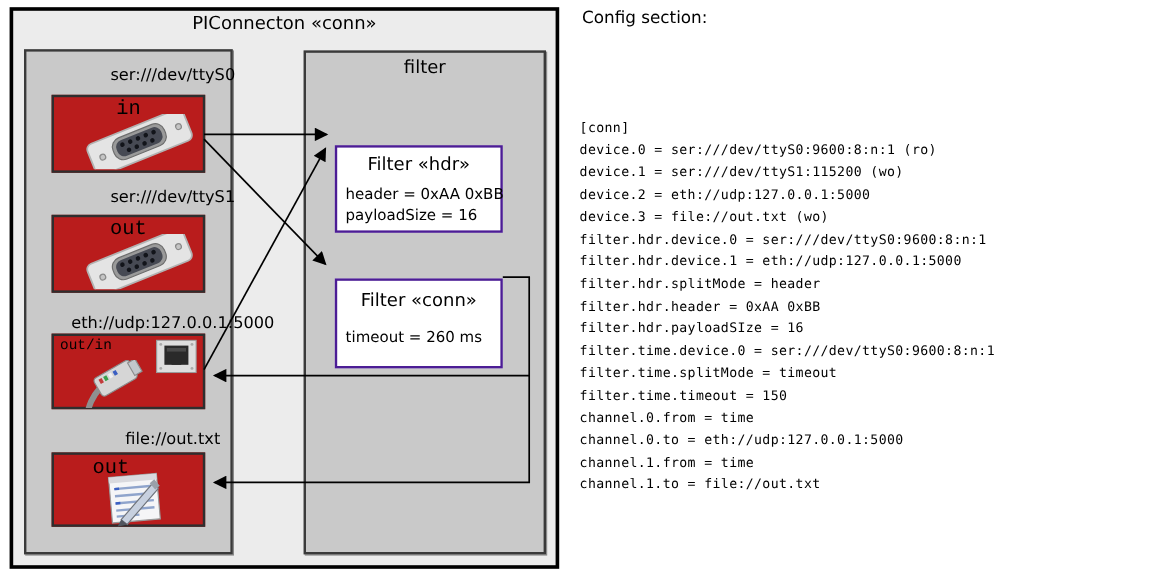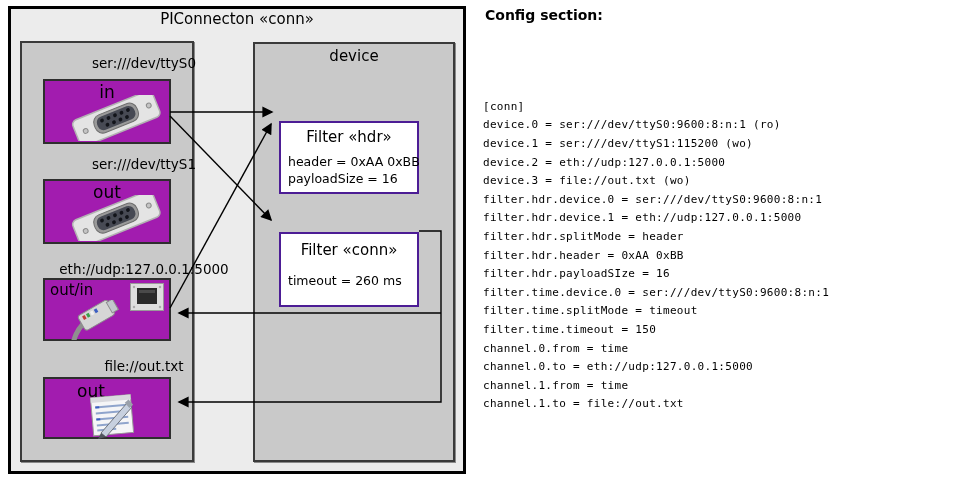--- a/index.html
+++ b/index.html
@@ -9,34 +9,34 @@
   .outer-box{position:absolute;left:8px;top:6px;width:458px;height:468px;
              background:#ececec;border:3px solid #000;box-sizing:border-box;}
   .outer-title{position:absolute;left:8px;top:10px;width:458px;text-align:center;
                font-size:15px;}
   .panel{position:absolute;background:#c9c9c9;border:2px solid #3a3a3a;box-sizing:border-box;
          box-shadow:1px 1px 0 #8a8a8a;}
   .devices-panel{left:20px;top:41px;width:174px;height:421px;}
   .filters-panel{left:253px;top:42px;width:202px;height:420px;}
   .filters-title{position:absolute;left:253px;top:47px;width:202px;text-align:center;font-size:15px;}
   .dev-uri{position:absolute;left:20px;width:174px;text-align:center;font-size:13.5px;white-space:nowrap;padding-left:37px;}
-  .dev-box{position:absolute;left:43px;width:128px;background:#a21caf;border:2px solid #2e2e2e;
-           box-sizing:border-box;}
+  .dev-box{position:absolute;left:43px;width:128px;background:#b91c1c;border:2px solid #2e2e2e;
+           box-sizing:border-box;font-family:Liberation Mono, monospace;}
   .dev-port-center{position:absolute;left:0;right:0;top:1px;text-align:center;font-size:17px;}
-  .dev-port-left{position:absolute;left:5px;top:1px;font-size:15px;text-align:right;}
+  .dev-port-left{position:absolute;left:5px;top:1px;font-size:12px;text-align:right;}
   .dev-port-file{position:absolute;left:32px;top:2px;font-size:17px;}
   .dev-icon{position:absolute;}
   .filter-box{position:absolute;left:279px;width:140px;background:#fff;border:2px solid #4c1d95;
               box-sizing:border-box;margin-top:41px;}
   .filter-title{text-align:center;font-size:15px;margin-top:5px;}
   .filter-line{font-size:12.5px;margin:2px 0 0 7px;white-space:nowrap;}
   .channel-label{position:absolute;left:290px;width:140px;text-align:right;font-size:15px;}
   .wires{position:absolute;left:0;top:0;pointer-events:none;}
   
-  .config-heading{position:absolute;left:485px;top:7px;font-size:14px;font-weight:bold;}
+  .config-heading{position:absolute;left:485px;top:7px;font-size:14px;font-weight:normal;}
   .config-body{position:absolute;left:483px;top:42px;font-family:"DejaVu Sans Mono", monospace;
                font-size:11px;line-height:18.6px;letter-spacing:0.3px;white-space:pre;}
 </style>
 </head>
 <body>
 
 <div class="page">
 
   <div class="outer-box"></div>
   <div class="outer-title">PIConnecton «conn»</div>
@@ -130,21 +130,21 @@
         <rect x="11" y="14" width="4" height="2" fill="#3b5fc2"></rect>
         <rect x="11" y="26" width="4" height="2" fill="#3b5fc2"></rect>
       </g>
       <polygon points="16,42 42,12 47,16 21,46" fill="#c7d0df" stroke="#70757d" stroke-width="1"></polygon>
       <polygon points="16,42 21,46 13,48" fill="#50555e"></polygon>
       <rect x="41" y="10" width="7" height="5" transform="rotate(49 44 12)" fill="#9aa0aa"></rect>
     </svg>
   </div>
 
   <div class="panel filters-panel"></div>
-  <div class="filters-title">device</div>
+  <div class="filters-title">filter</div>
 
   <div class="filter-box" style="top:80px;height:73px">
     <div class="filter-title">Filter «hdr»</div>
     <div class="filter-line" style="margin-top:8px">header = 0xAA 0xBB</div>
     <div class="filter-line">payloadSize = 16</div>
   </div>
 
   <div class="filter-box" style="top:191px;height:75px">
     <div class="filter-title" style="margin-top:7px">Filter «conn»</div>
     <div class="filter-line" style="margin-top:14px">timeout = 260 ms</div>

